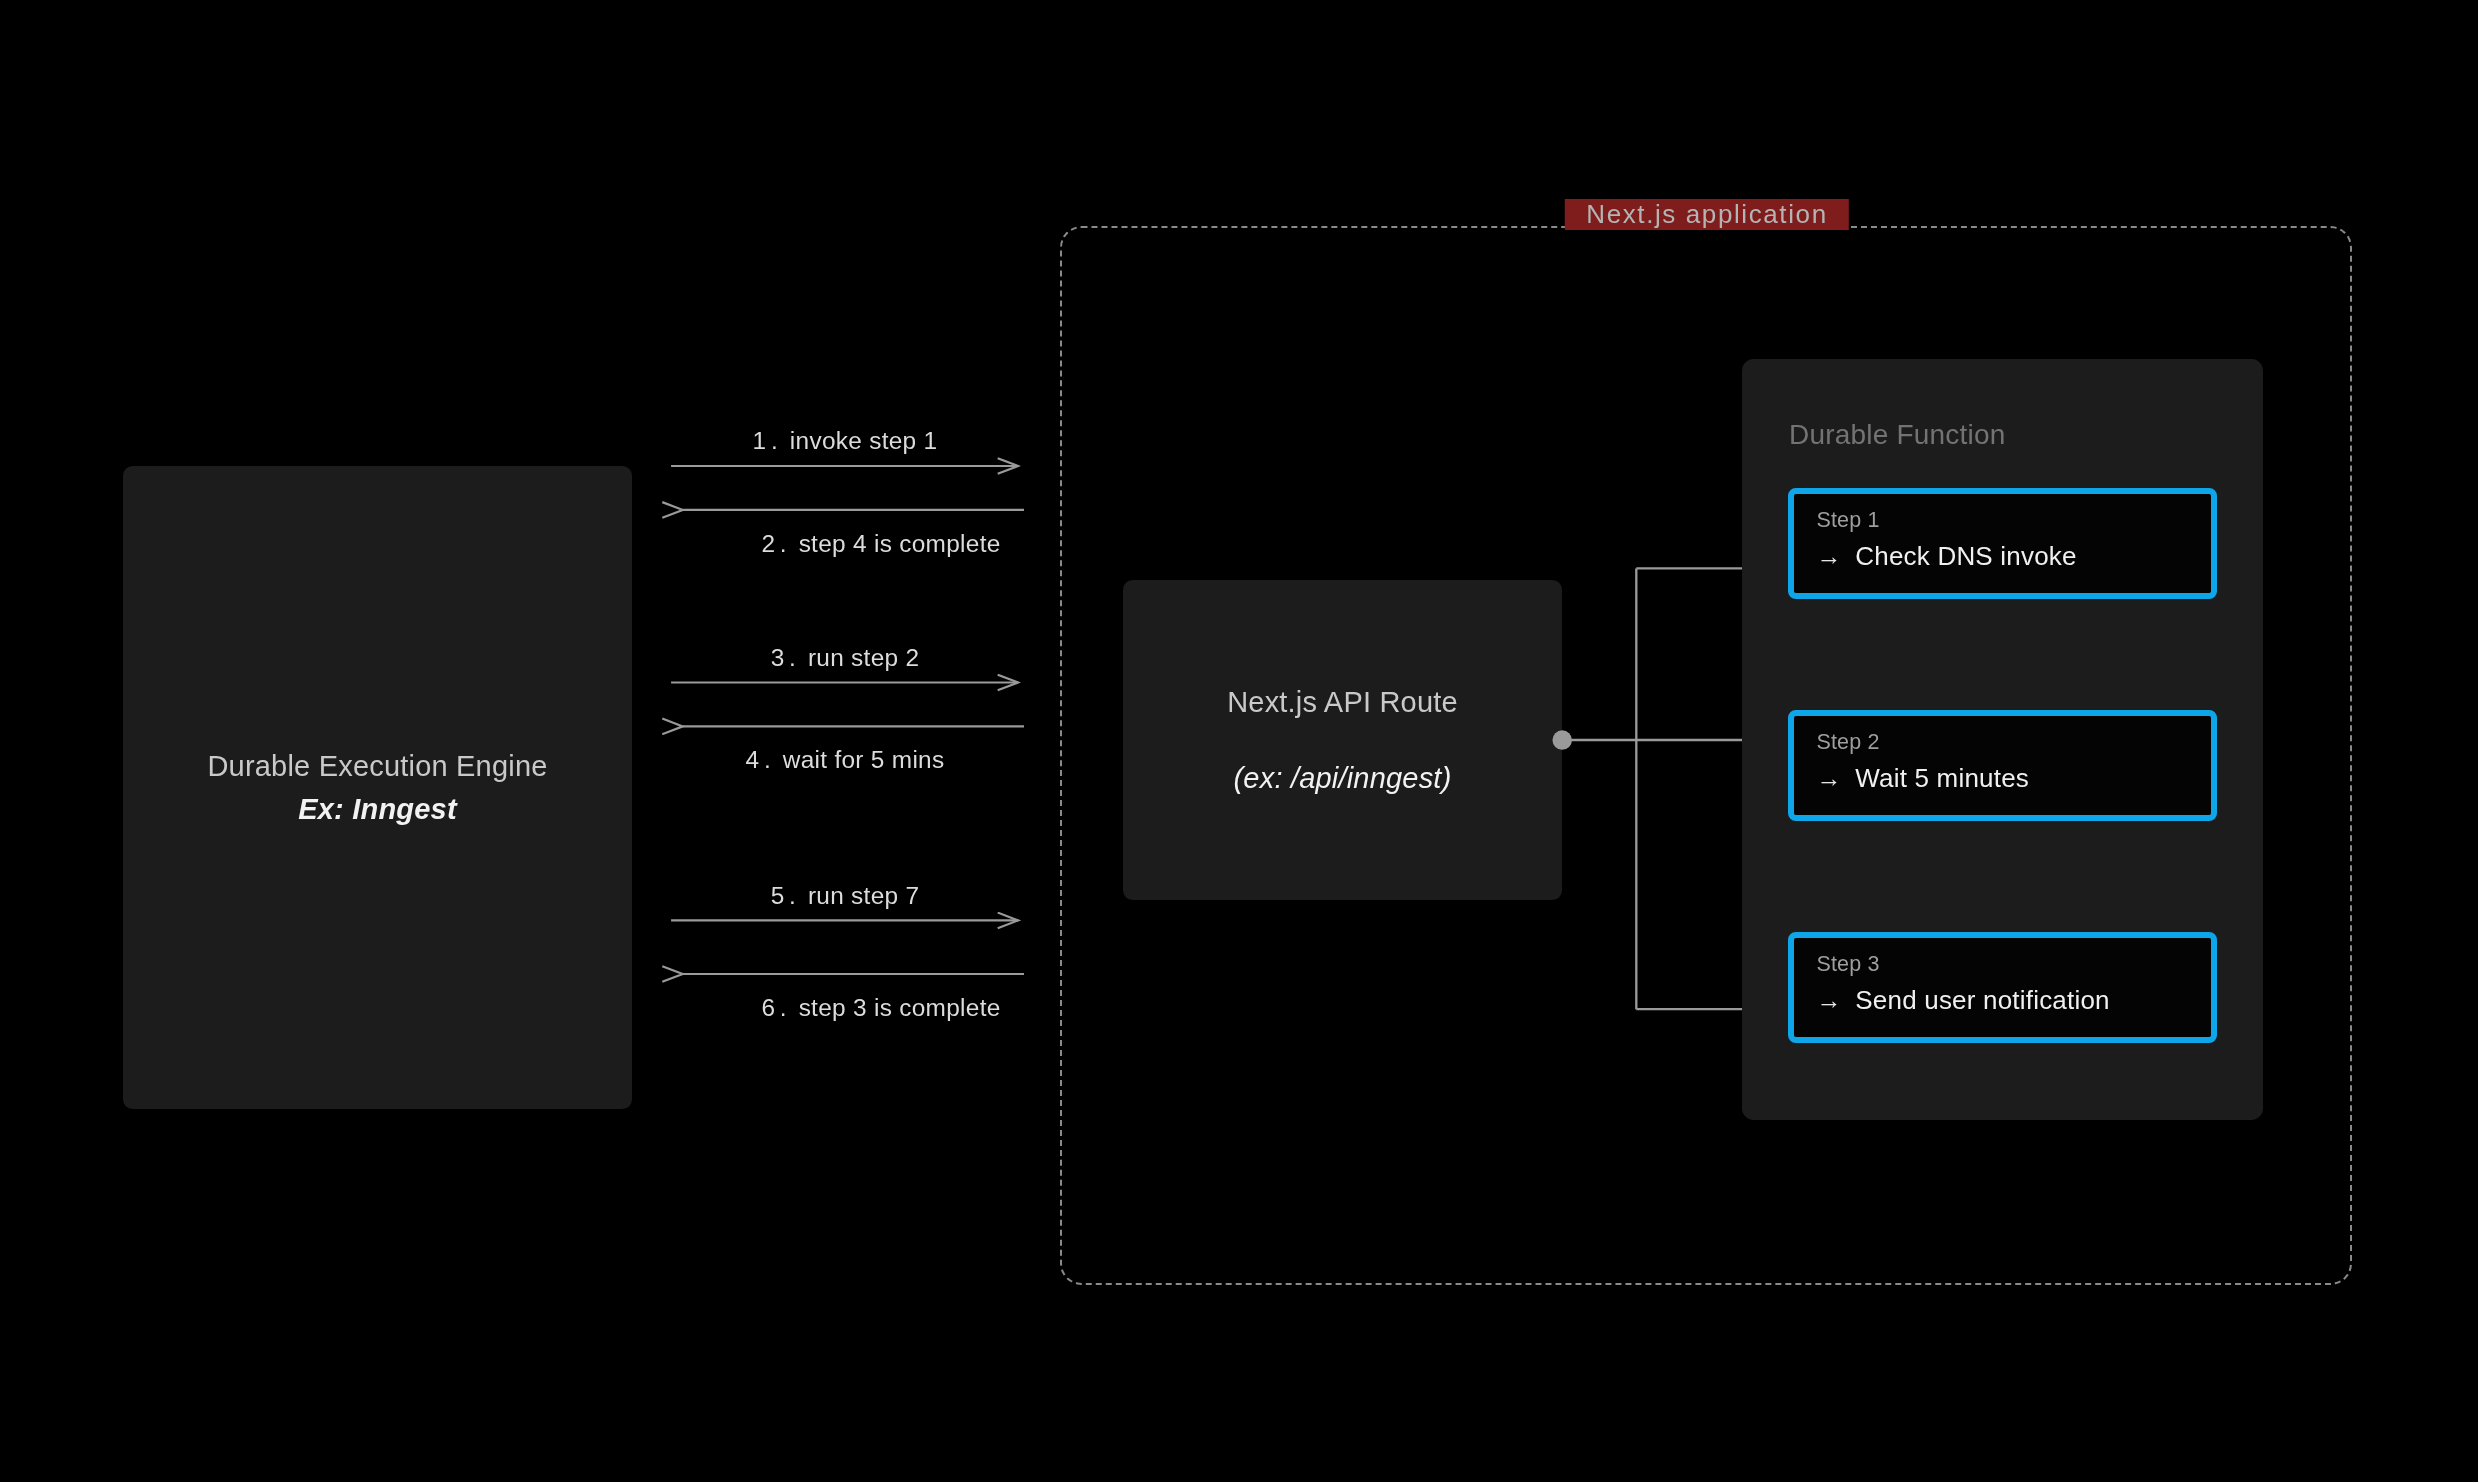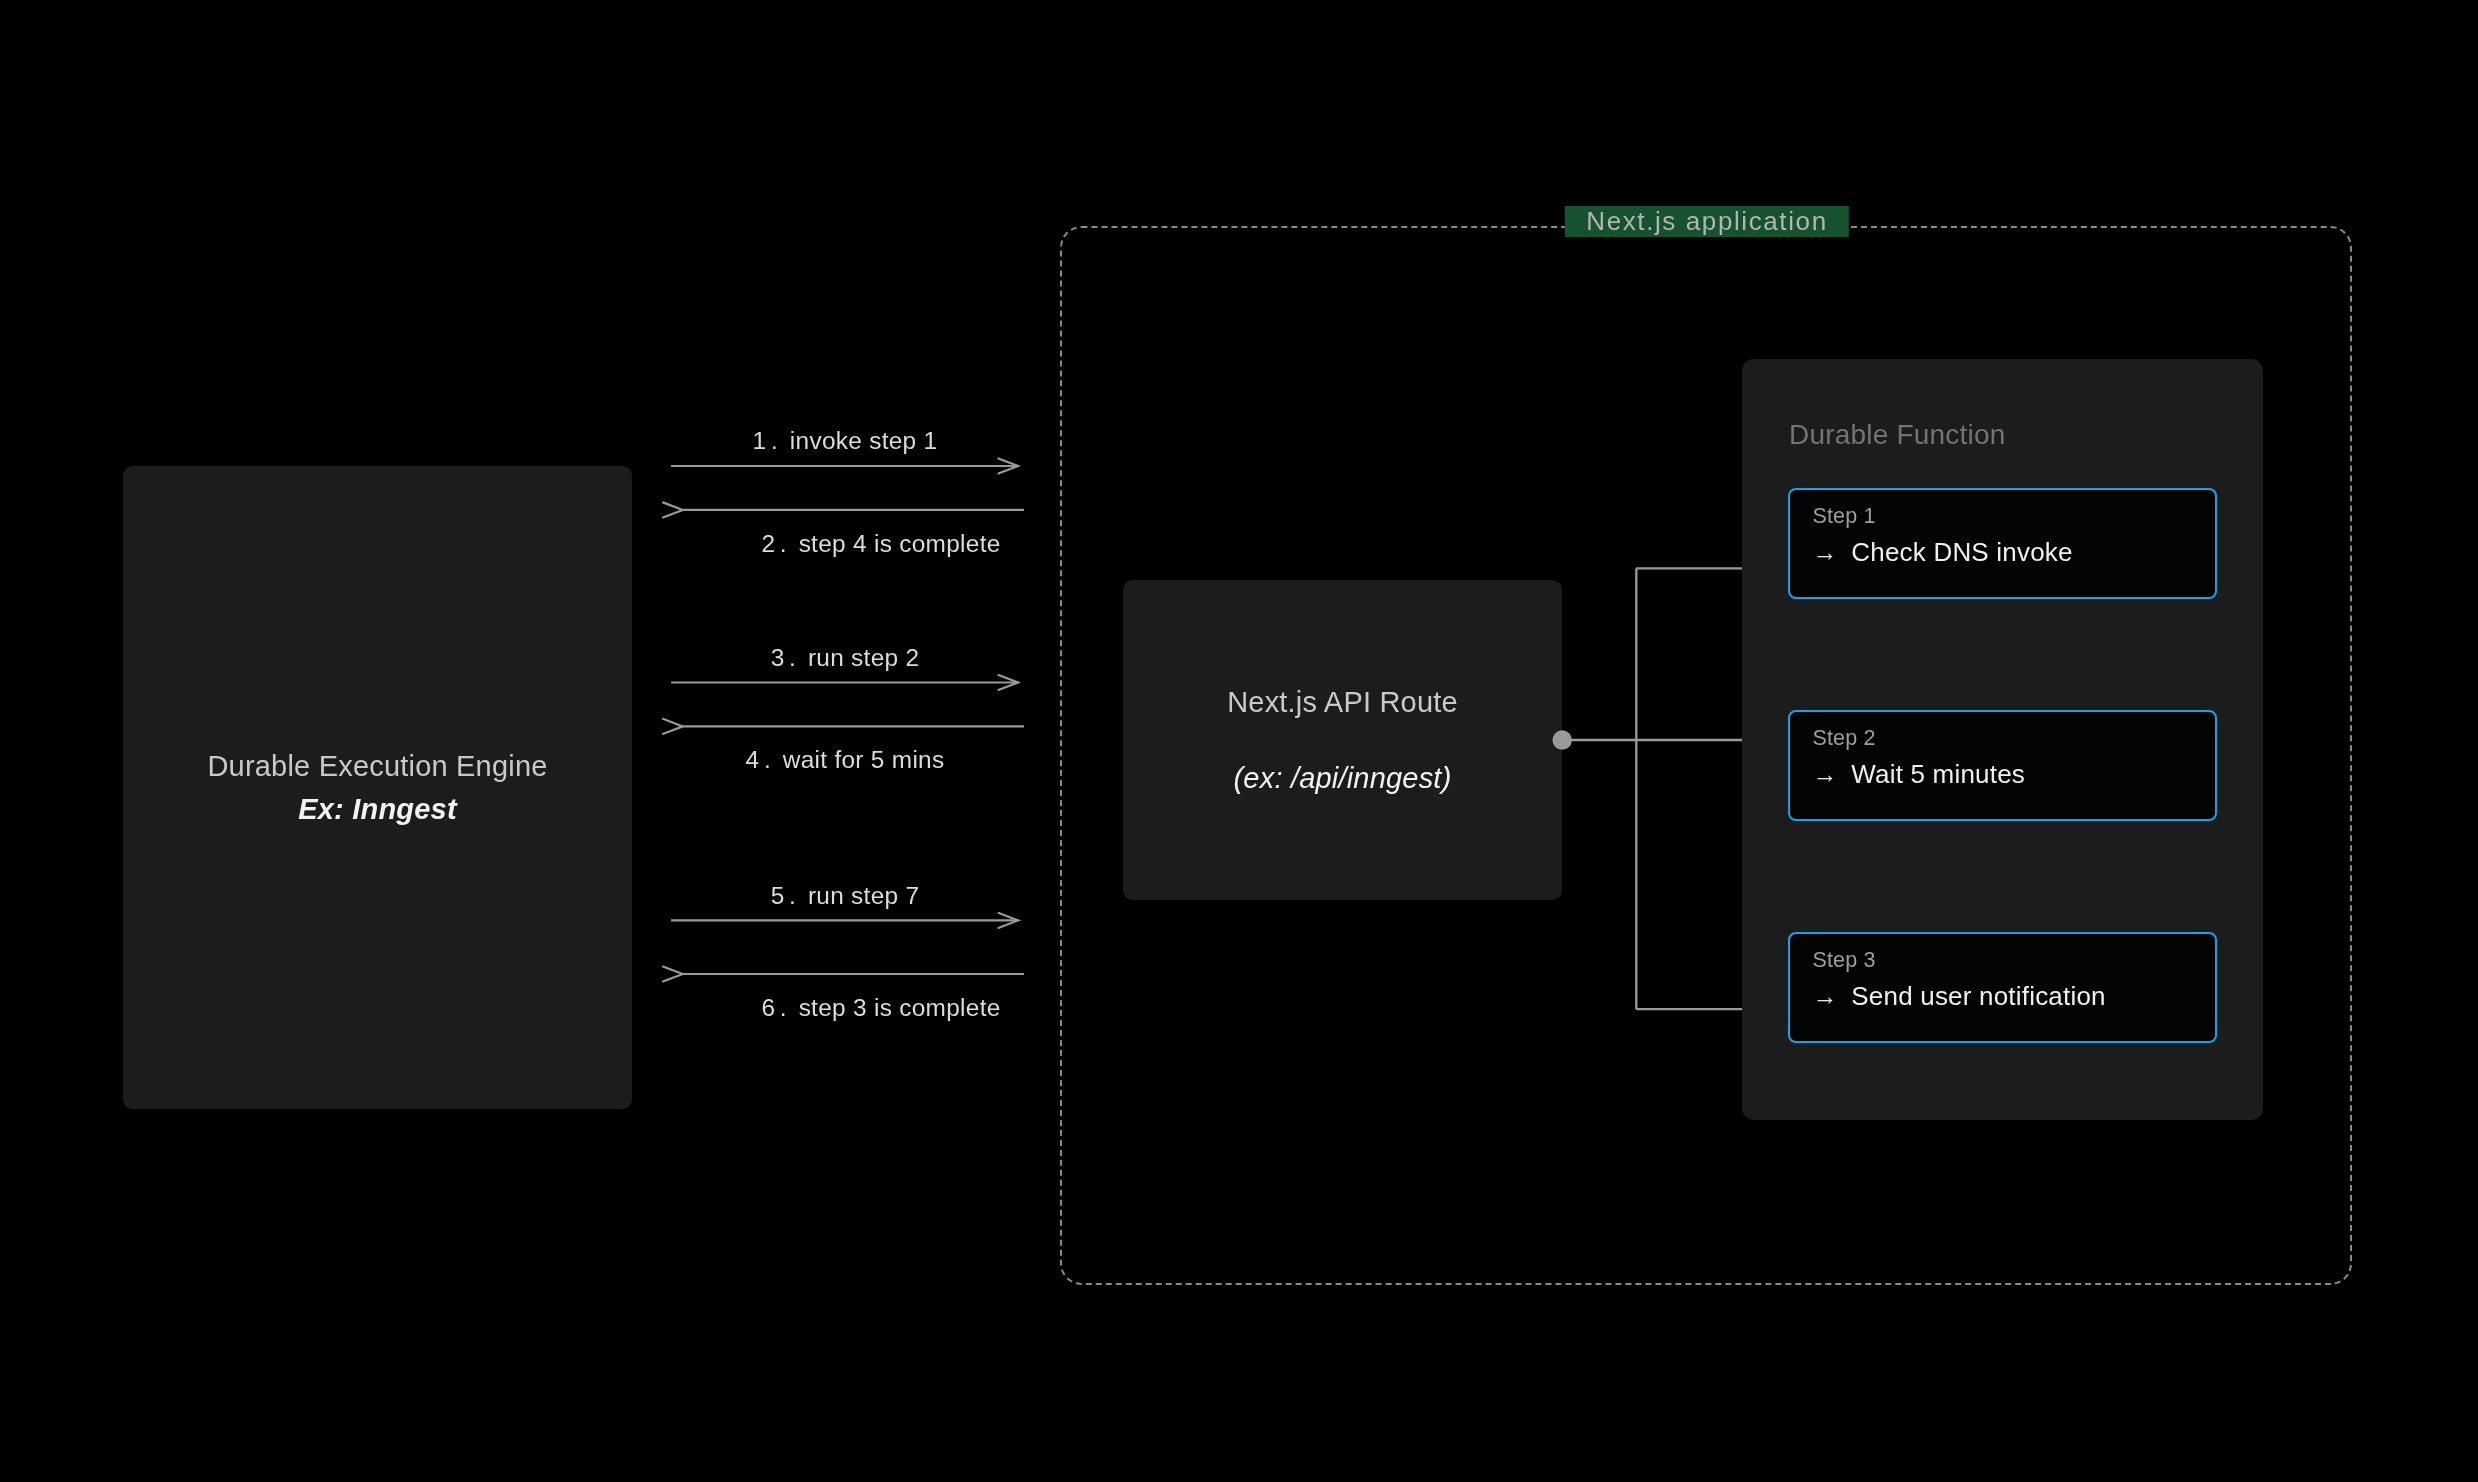--- a/index.html
+++ b/index.html
@@ -81,23 +81,23 @@
     top: 226px;
     width: 1292px;
     height: 1059px;
     border: 2px dashed #8a8a8a;
     border-radius: 21.5px;
     box-sizing: border-box;
   }
   .app-title {
     position: absolute;
     left: 1707px;
-    top: 206px;
+    top: 199px;
     transform: translateX(-50%);
-    background: #14532d;
+    background: #7f1d1d;
     padding: 0 21.5px;
     color: #b4b4b4;
     font-size: 26px;
     letter-spacing: 1.6px;
     white-space: nowrap;
   }
 
   
   .api-box {
     position: absolute;
@@ -147,21 +147,21 @@
     font-size: 28px;
     letter-spacing: 0.2px;
     white-space: nowrap;
   }
   .step-card {
     position: absolute;
     left: 46px;
     width: 429px;
     height: 111px;
     background: #040404;
-    border: 2px solid #0ea5e9;
+    border: 6px solid #0ea5e9;
     border-radius: 7.8px;
     box-sizing: border-box;
   }
   .step-card.s1 { top: 129px; }
   .step-card.s2 { top: 351px; padding-left: 39px; }
   .step-card.s3 { top: 573px; }
   .step-kicker {
     position: absolute;
     left: 22.4px;
     top: 13.7px;

